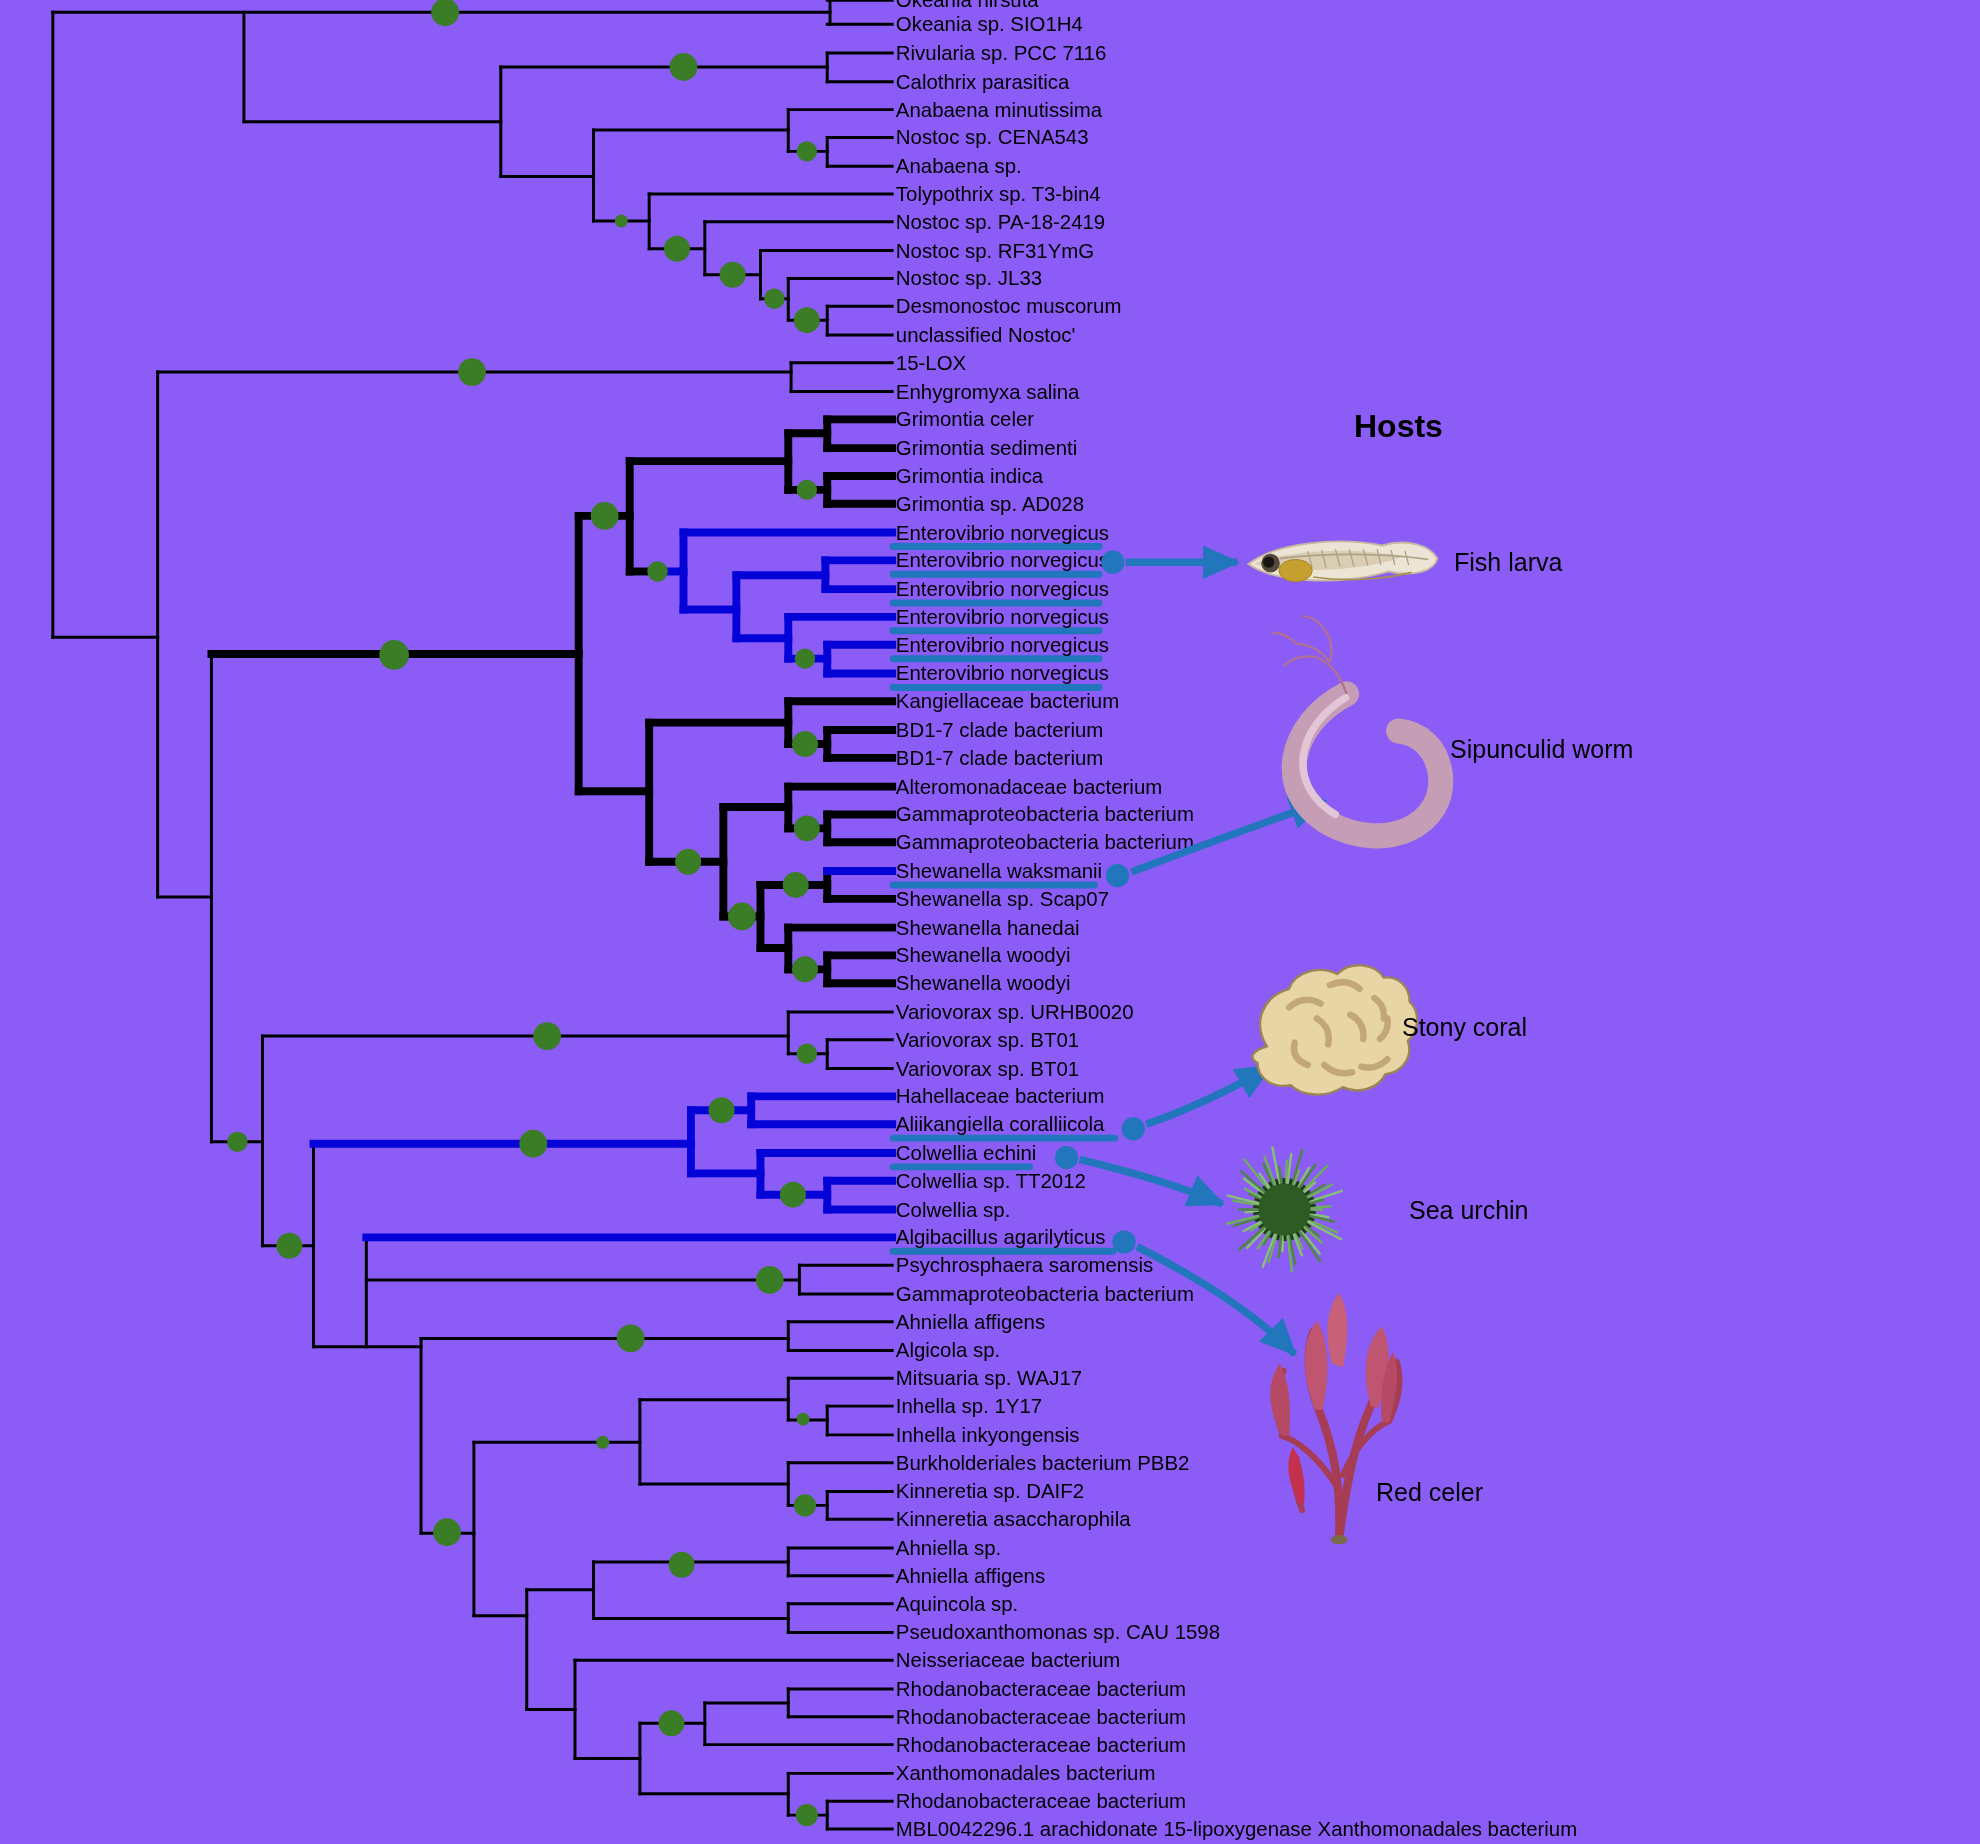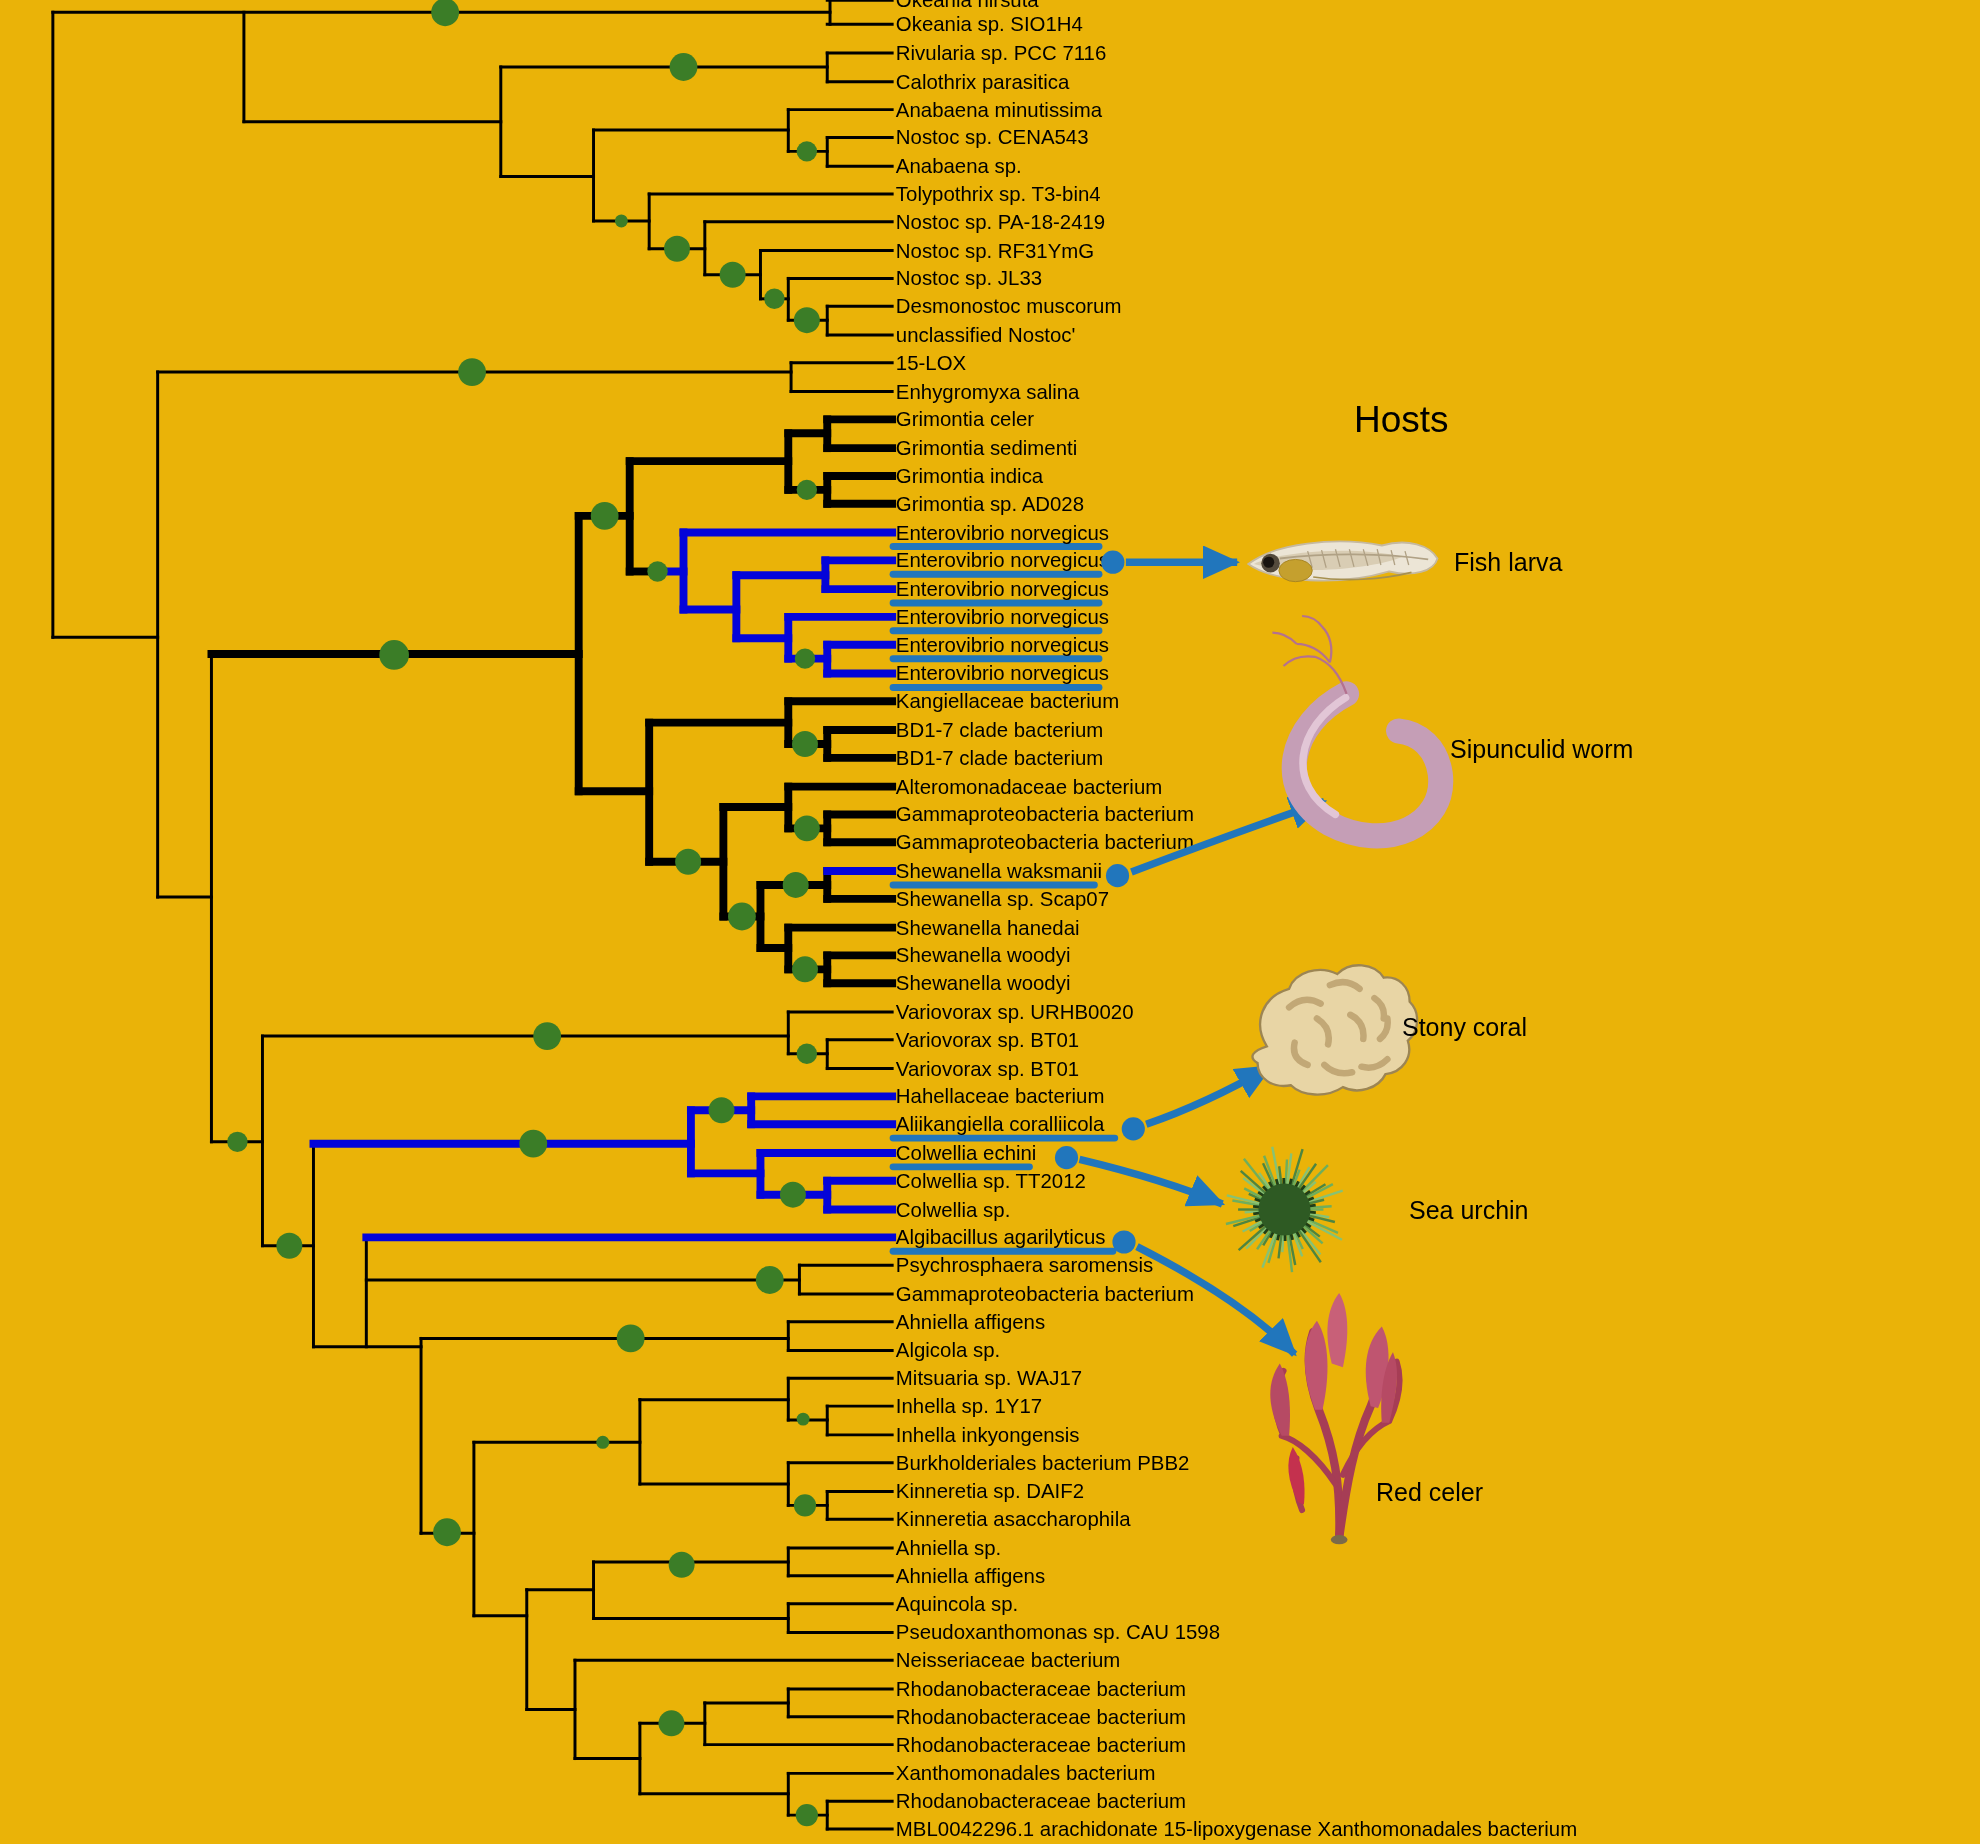--- a/index.html
+++ b/index.html
@@ -1,20 +1,20 @@
 <!DOCTYPE html>
 <html style="font-size:15px"><head>
 <meta charset="utf-8">
 <style>
   html,body{margin:0;padding:0;background:#ffffff;}
-  #canvas{position:relative;width:1980px;height:1845px;background:#eab308;overflow:hidden;
+  #canvas{position:relative;width:1980px;height:1845px;background:#8b5cf6;overflow:hidden;
           font-family:"Liberation Sans","DejaVu Sans",sans-serif;}
   #tree-svg{position:absolute;left:0;top:0;}
   .host-label{position:absolute;transform:translateY(-50%);font-weight:normal;font-size:25px;color:#000;white-space:nowrap;}
-  .hosts-title{position:absolute;font-weight:normal;font-size:37px;color:#000;white-space:nowrap;}
+  .hosts-title{position:absolute;font-weight:bold;font-size:32px;color:#000;white-space:nowrap;margin-top:9px;}
 </style>
 </head>
 <body>
 
 <div id="canvas">
 
   <svg id="tree-svg" width="1980" height="1845" viewBox="0 0 2135 1989">
     <g>
         <line x1="57" y1="13" x2="895" y2="13" stroke="#000000" stroke-width="3.2" stroke-linecap="square"></line>
         <line x1="895" y1="0" x2="895" y2="26" stroke="#000000" stroke-width="3.2" stroke-linecap="square"></line>

